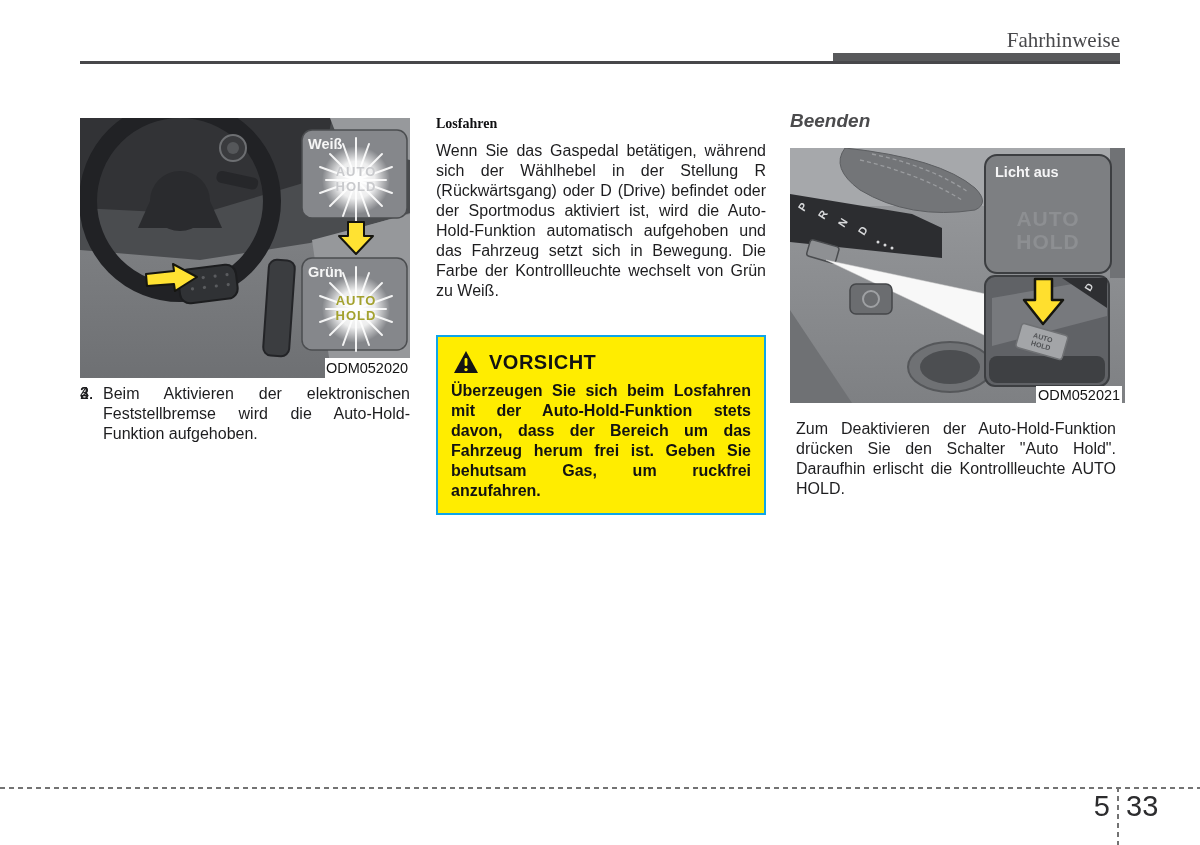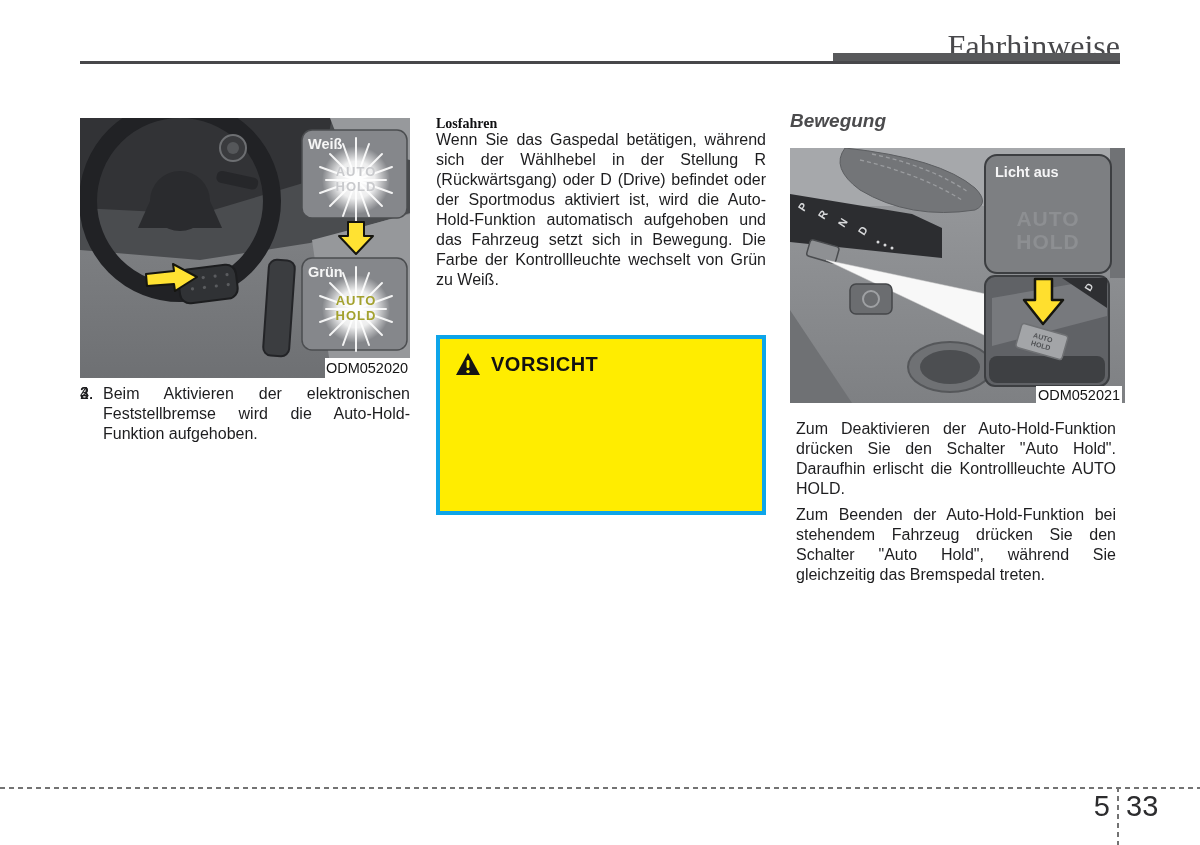--- a/index.html
+++ b/index.html
@@ -3,45 +3,45 @@
 <meta charset="utf-8">
 <style>
   html,body{margin:0;padding:0;}
   body{
     width:1200px;height:845px;background:#ffffff;position:relative;
     font-family:"Liberation Sans",sans-serif;color:#1d1d1f;
   }
   .abs{position:absolute;}
   
   .page-title{
-    font-family:"Liberation Serif",serif;font-size:32px;color:#48484b;
+    font-family:"Liberation Serif",serif;font-size:21px;color:#48484b;
     top:28px;right:80px;
   }
   .header-bar{top:53px;left:833px;width:287px;height:10px;background:#58595b;}
   .header-line{top:61px;left:80px;width:1040px;height:3px;background:#47474a;}
   
   .body-text{font-size:16px;line-height:20px;text-align:justify;}
   .col-left-list{top:384px;left:80px;width:330px;}
   .list-item{position:relative;padding-left:23px;margin:0 0 0 0;}
   .list-item .num{position:absolute;left:0;top:0;}
   .mid-heading{
     top:116px;left:436px;width:330px;
     font-family:"Liberation Serif",serif;font-weight:bold;font-size:14px;color:#0f0f11;
   }
-  .mid-paragraph{top:130px;left:436px;width:330px;}
+  .mid-paragraph{top:141px;left:436px;width:330px;}
   .right-heading{
     top:110px;left:790px;width:332px;
     font-weight:bold;font-style:italic;font-size:19px;color:#4b4b4d;
   }
   .right-paragraphs{top:413px;left:790px;width:332px;}
   .right-paragraphs p{margin:6px;}
   
   .caution{
     top:335px;left:436px;width:330px;height:180px;box-sizing:border-box;
-    background:#ffed00;border:4px solid #0ea5e9;padding:11px 13px;
+    background:#ffed00;border:2px solid #0ea5e9;padding:11px 13px;
   }
   .caution-head{display:flex;align-items:center;gap:10px;margin:2px 0 7px 2px;}
   .caution-title{font-size:20px;font-weight:800;letter-spacing:0.5px;color:#121212;}
   .caution-body{font-size:16px;line-height:20px;font-weight:bold;text-align:justify;color:#121212;}
   .warn-svg{display:block;}
   
   .figure{overflow:hidden;}
   svg text{font-family:"Liberation Sans",sans-serif;}
   
   .footer-dash-h{
@@ -164,23 +164,24 @@
 
 <div class="abs caution">
   <div class="caution-head">
     <svg class="warn-svg" width="26" height="24" viewBox="0 0 26 24">
       <path d="M13 1 L25 23 L1 23 Z" fill="#141414"></path>
       <rect x="11.6" y="8" width="2.8" height="8" rx="1.2" fill="#ffed00"></rect>
       <circle cx="13" cy="19.6" r="1.7" fill="#ffed00"></circle>
     </svg>
     <span class="caution-title">VORSICHT</span>
   </div>
-</div>
-
-<div class="abs right-heading">Bewegung</div>
+  <div class="caution-body">Überzeugen Sie sich beim Losfahren mit der Auto-Hold-Funktion stets davon, dass der Bereich um das Fahrzeug herum frei ist. Geben Sie behutsam Gas, um ruckfrei anzufahren.</div>
+</div>
+
+<div class="abs right-heading">Beenden</div>
 
 <div class="abs figure" style="top:148px;left:790px;width:335px;height:255px;">
 <svg width="335" height="255" viewBox="0 0 335 255">
   <defs>
     <linearGradient id="rbase" x1="0" y1="0" x2="0" y2="1">
       <stop offset="0" stop-color="#9a9c9f"></stop>
           <stop offset="1" stop-color="#7e8083"></stop>
     </linearGradient>
   </defs>
   <rect width="335" height="255" fill="url(#rbase)"></rect>
@@ -230,19 +231,18 @@
     <path d="M245 131 H262 V152 H273 L253 176 L234 152 H245 Z" fill="#ffdf2e" stroke="#15150f" stroke-width="2.5" stroke-linejoin="round"></path>
   </g>
 
   <rect x="246" y="238" width="86" height="19" fill="#ffffff"></rect>
   <text x="289" y="252" text-anchor="middle" font-size="14.5" fill="#141414">ODM052021</text>
 </svg>
 </div>
 
 <div class="abs right-paragraphs body-text">
   <p>Zum Deaktivieren der Auto-Hold-Funktion drücken Sie den Schalter "Auto Hold". Daraufhin erlischt die Kontrollleuchte AUTO HOLD.</p>
-  <p>Zum Beenden der Auto-Hold-Funktion bei stehendem Fahrzeug drücken Sie den Schalter "Auto Hold", während Sie gleichzeitig das Bremspedal treten.</p>
 </div>
 
 <div class="abs footer-dash-h"></div>
 <div class="abs footer-dash-v"></div>
 <div class="abs page-num page-num-chapter">5</div>
 <div class="abs page-num page-num-page">33</div>
 
 </body></html>

